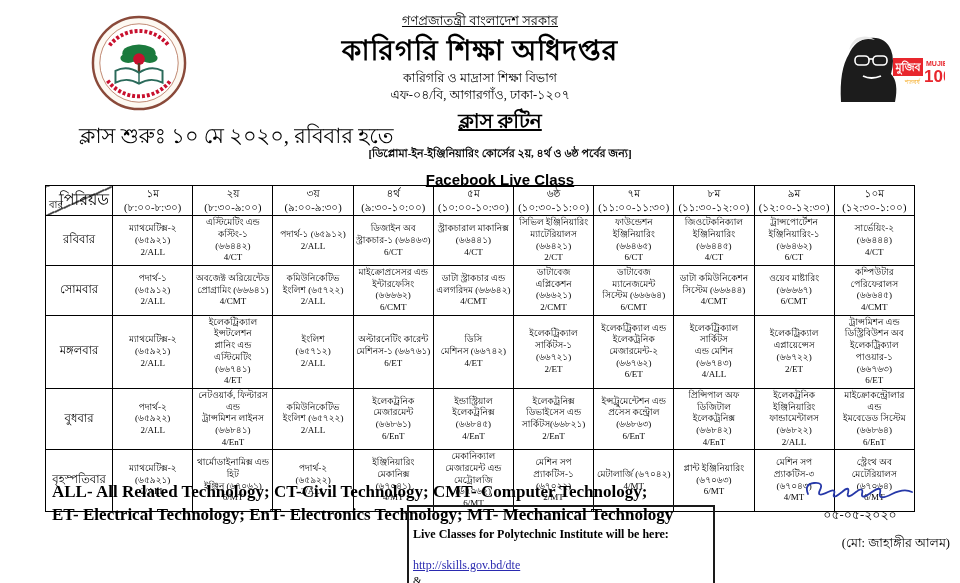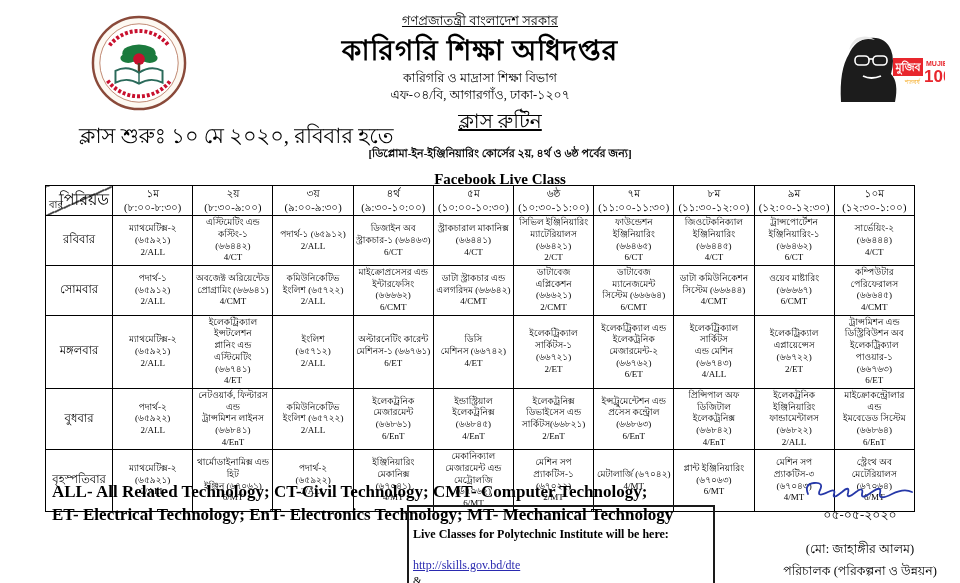--- a/index.html
+++ b/index.html
@@ -11,24 +11,24 @@
   .hdr .l1{font-size:13px;text-decoration:underline;}
   .hdr .l2{font-size:28px;font-weight:bold;letter-spacing:1px;margin:2px 0 1px;}
   .hdr .l3,.hdr .l4,.hdr .l5{font-size:12.5px;}
 
   .logo-left{position:absolute;left:90px;top:14px;width:98px;height:98px;}
   .logo-right{position:absolute;left:833px;top:24px;width:112px;height:82px;}
 
   
   .start-note{position:absolute;left:79px;top:120px;font-size:21px;font-weight:normal;}
   .title-wrap{position:absolute;left:300px;top:106px;width:400px;text-align:center;}
-  .rt-title{font-size:20px;font-weight:normal;text-decoration:underline;}
+  .rt-title{font-size:20px;font-weight:bold;text-decoration:underline;}
   .rt-sub{font-size:11px;font-weight:bold;margin-top:6px;}
   .rt-fb{font-size:15px;font-weight:bold;text-decoration:underline;margin-top:7px;
-         font-family:Liberation Serif, serif;}
+         font-family:Liberation Sans, sans-serif;}
 
   
   .tbl-wrap{position:absolute;left:45px;top:185px;}
   table{border-collapse:collapse;table-layout:fixed;width:870px;}
   td,th{border:1px solid #000;text-align:center;vertical-align:middle;
         padding:1px 2px;font-weight:normal;overflow:hidden;}
   th.corner{position:relative;padding:0;
         background:linear-gradient(to bottom right,transparent 48.8%,#000 48.8%,#000 51.2%,transparent 51.2%);}
   .corner-top{position:absolute;top:1px;right:3px;font-size:16px;}
   .corner-bottom{position:absolute;bottom:1px;left:3px;font-size:10px;text-align:right;}
@@ -39,21 +39,21 @@
   
   .legend{position:absolute;left:52px;top:481px;font-size:17px;font-weight:600;line-height:1.35;}
   .live-box{position:absolute;left:407px;top:505px;width:296px;border:2px solid #1a1a1a;
             text-align:left;padding:20px 4px 6px;}
   .live-box .bt{font-size:12px;font-weight:bold;}
   .live-box .lnk{font-size:12px;color:#2a2ab0;display:block;margin-top:16px;}
   .live-box .amp{font-size:11px;margin-top:1px;}
   .sig-block{position:absolute;left:770px;top:474px;width:180px;text-align:center;}
   .sig-svg{display:block;margin:0 auto;}
   .sig-date{font-size:12.5px;margin-top:-2px;}
-  .sig-name{font-size:12.5px;margin-top:14px;}
+  .sig-name{font-size:12.5px;margin-top:8px;text-align:right;}
   .sig-role{font-size:12.5px;margin-top:2px;}
 </style>
 </head>
 <body>
 
 <div class="page">
 
   <div class="logo-left">
     <svg width="98" height="98" viewBox="0 0 100 100">
       <circle cx="50" cy="50" r="47" fill="#fdf9f2" stroke="#8a4a3a" stroke-width="2.5"></circle>
@@ -349,16 +349,15 @@
     <div class="amp">&amp;</div>
     <a class="lnk" href="#">http://www.facebook.com/skills.gov.bd</a>
   </div>
 
   <div class="sig-block">
     <svg class="sig-svg" width="120" height="34" viewBox="0 0 120 34">
       <path d="M8 20 Q4 10 14 9 Q24 8 20 16 Q16 24 28 18 Q36 14 34 20 Q32 26 42 18 Q50 11 48 19 Q46 26 56 18 Q64 12 62 20 Q61 26 72 18 Q82 11 80 19 Q78 27 92 20 Q104 14 112 18" fill="none" stroke="#2638a8" stroke-width="1.8" stroke-linecap="round"></path>
     </svg>
     <div class="sig-date">০৫-০৫-২০২০</div>
     <div class="sig-name">(মো: জাহাঙ্গীর আলম)</div>
-    <div class="sig-role">পরিচালক (পরিকল্পনা ও উন্নয়ন)</div>
   </div>
 
 </div>
 
 </body></html>

